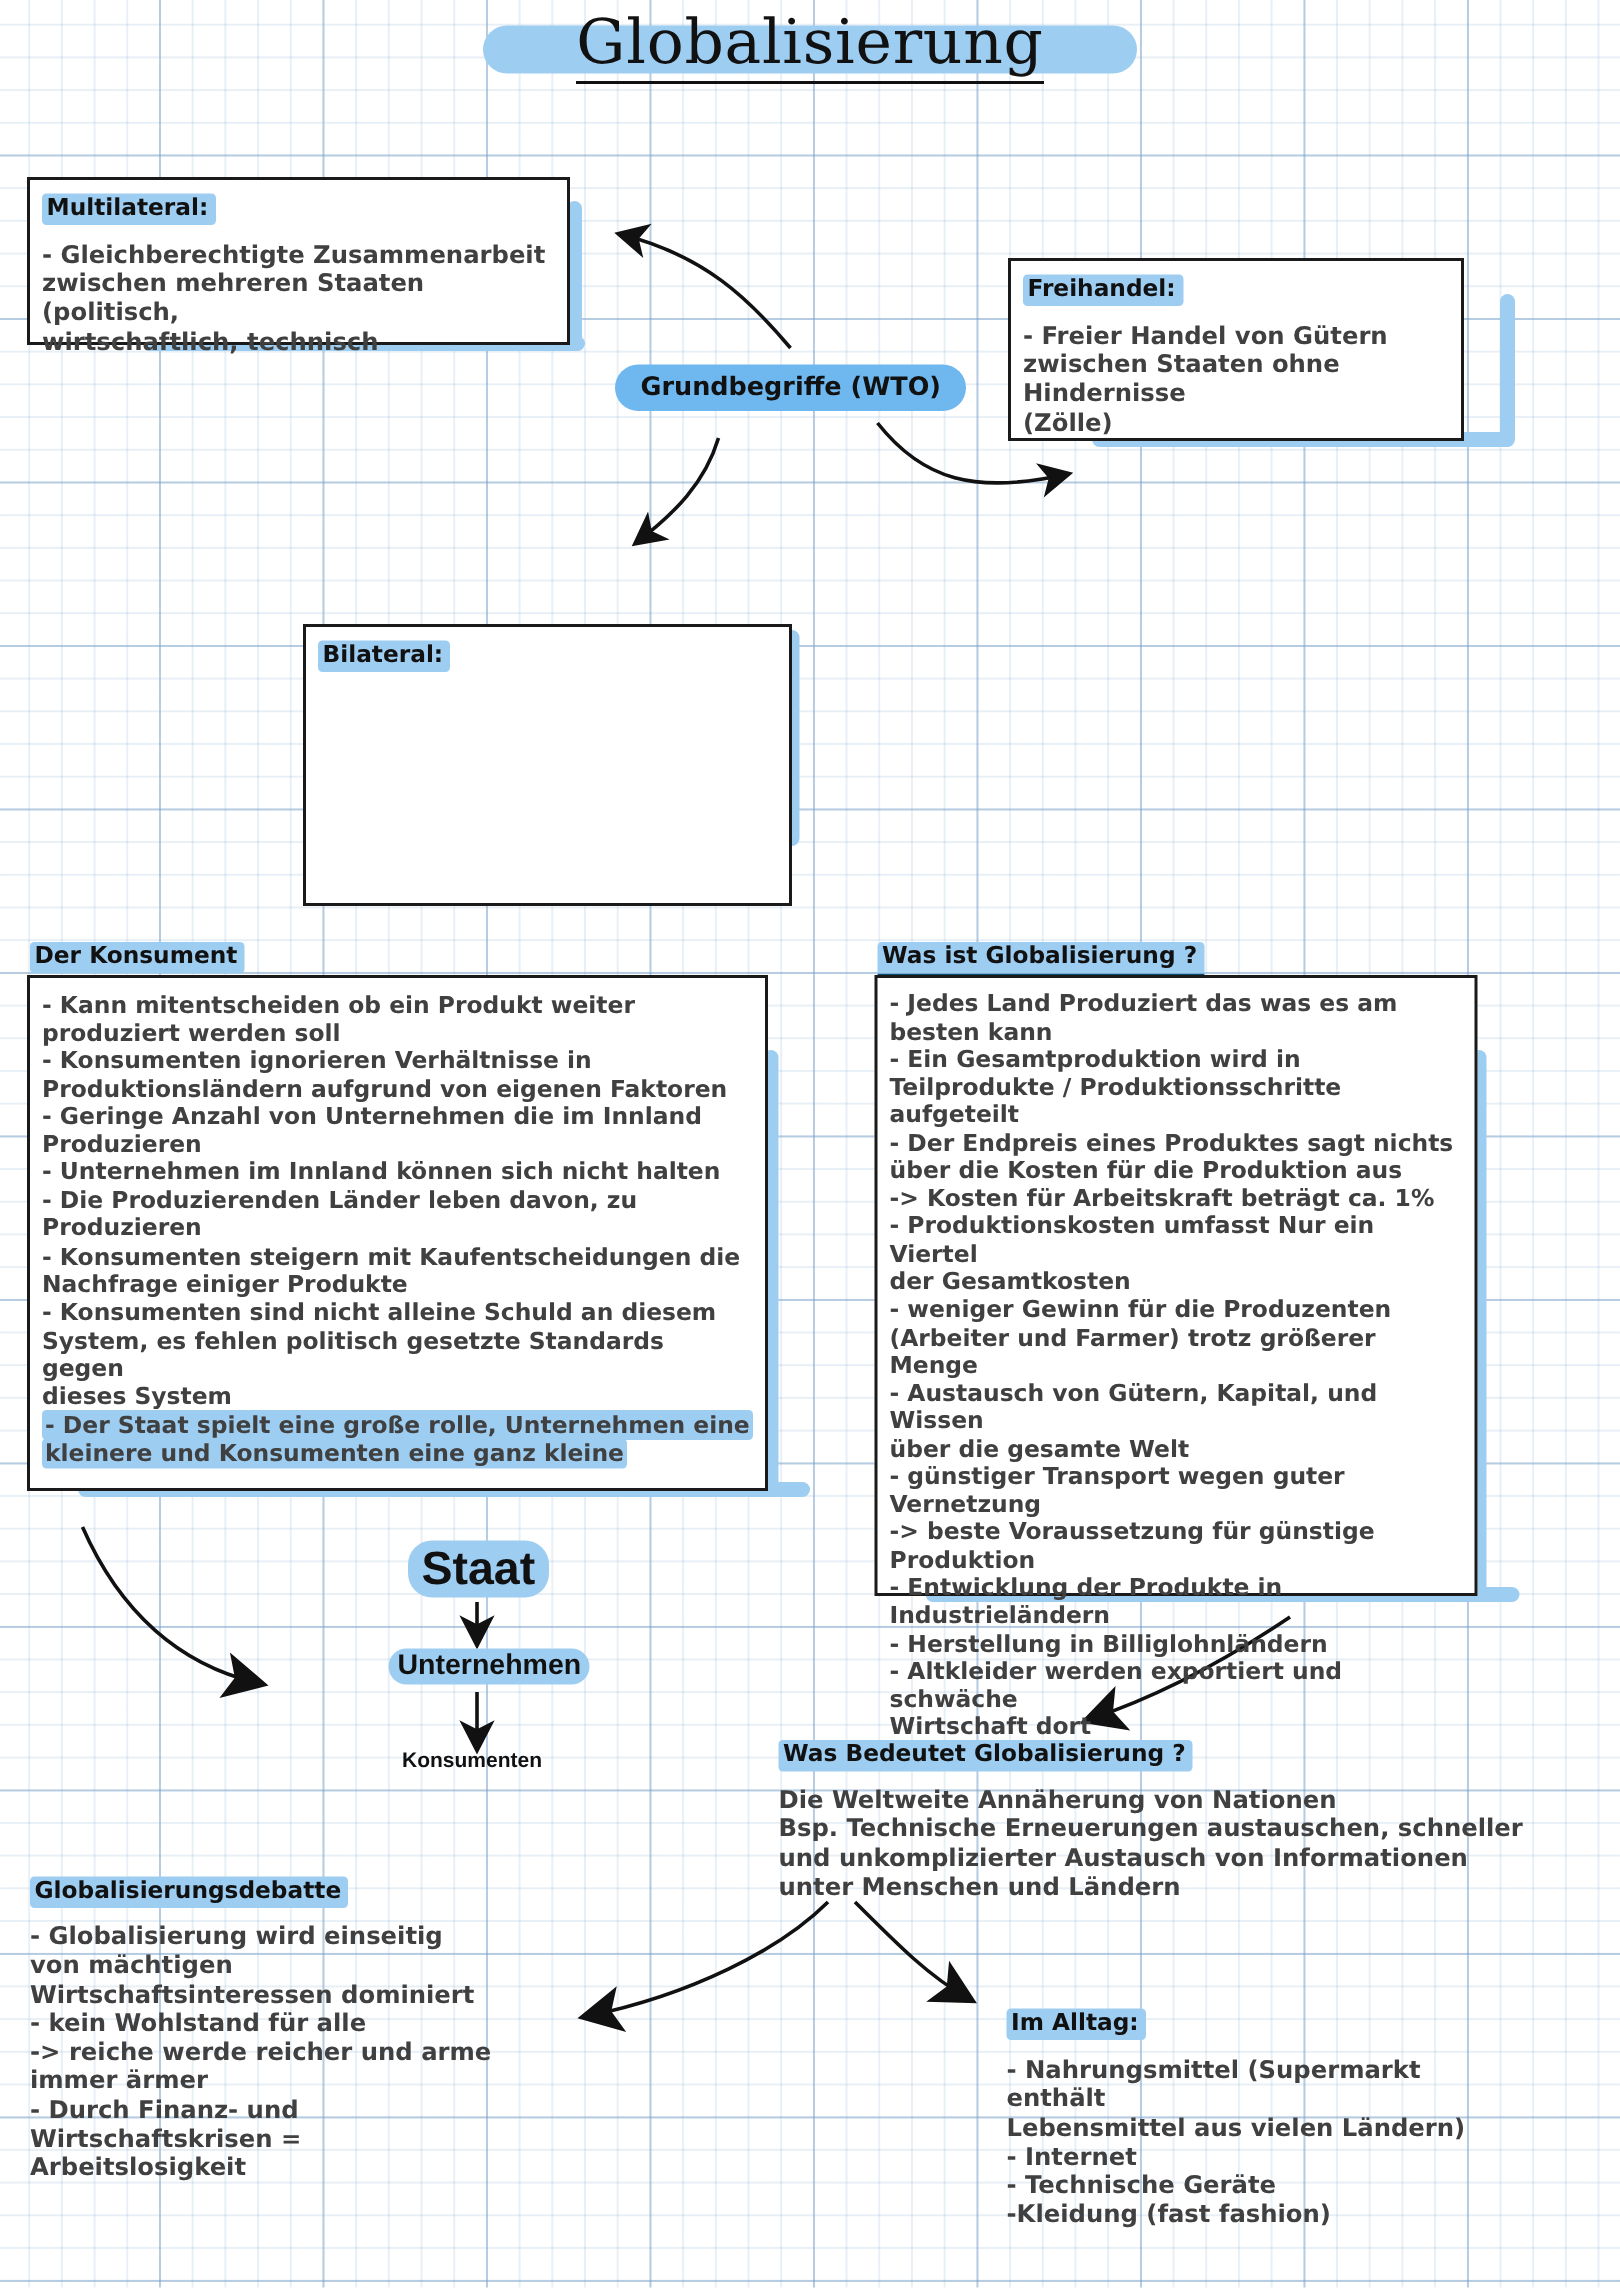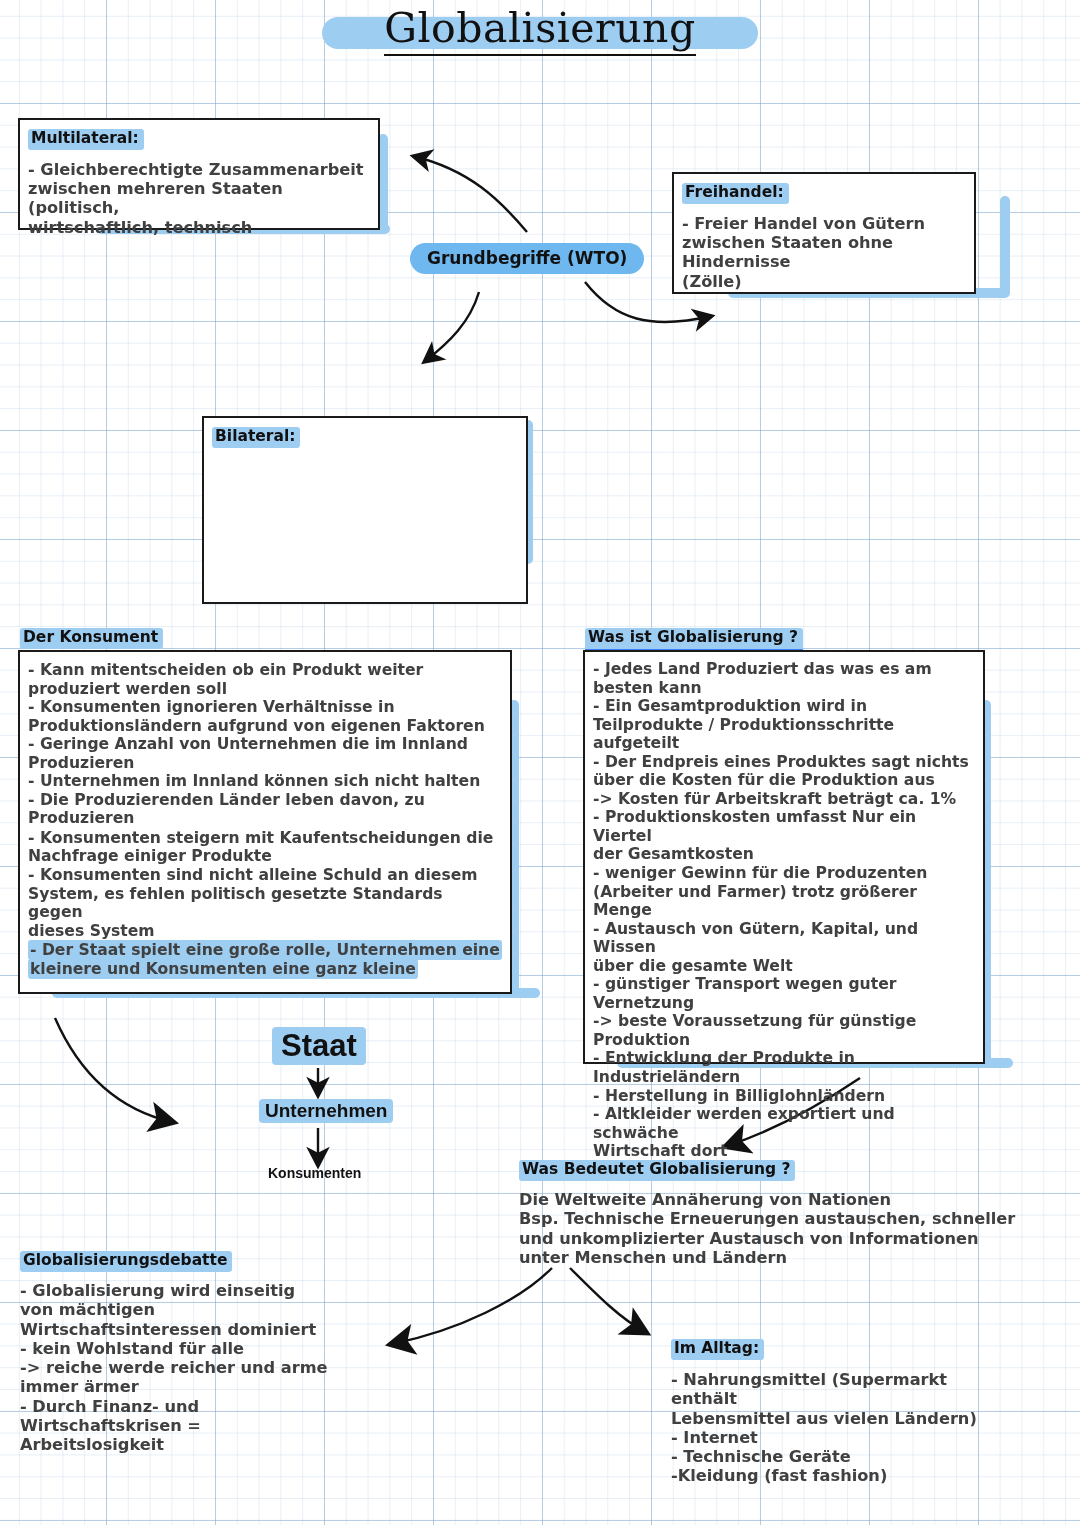--- a/index.html
+++ b/index.html
@@ -84,21 +84,21 @@
     padding:5px 17px 6px 17px;
     font-size:17px;
     font-weight:600;
     white-space:nowrap;
   }
 
   
   .chain-word{
     position:absolute;font-weight:600;color:#111;white-space:nowrap;
   }
-  .chain-hl{background:#9ecdf2;border-radius:4px;padding:1px 9px 2px 9px;}
+  .chain-hl{background:#9ecdf2;border-radius:16px;padding:1px 9px 2px 9px;}
 </style>
 </head>
 <body>
 
 <div id="grid"></div>
 
 <div id="title-wrap">
   <span id="title-hl">
     <span id="title-text">Globalisierung</span>
   </span>
@@ -182,21 +182,21 @@
 Produzieren</div>
     <div class="body-txt small" style="margin-top:1px;">- Konsumenten steigern mit Kaufentscheidungen die
 Nachfrage einiger Produkte
 - Konsumenten sind nicht alleine Schuld an diesem
 System, es fehlen politisch gesetzte Standards gegen
 dieses System</div>
     <div class="body-txt small" style="margin-top:1px;"><span class="hl-line">- Der Staat spielt eine große rolle, Unternehmen eine kleinere und Konsumenten eine ganz kleine</span></div>
   </div>
 </div>
 
-<div class="hdr" style="position:absolute;left:585px;top:628px;border-bottom:2px solid #3b82f6;border-radius:3px 3px 0 0;">Was ist Globalisierung ?</div>
+<div class="hdr" style="position:absolute;left:585px;top:628px;border-bottom:2px solid #0c4a6e;border-radius:3px 3px 0 0;">Was ist Globalisierung ?</div>
 <div class="bx-shadow" style="left:617px;top:1058px;width:396px;height:10px;"></div>
 <div class="bx-shadow" style="left:981px;top:700px;width:10px;height:366px;"></div>
 <div class="box" style="left:583px;top:650px;width:402px;height:414px;">
   <div style="padding:8px 6px 0 8px;">
     <div class="body-txt small">- Jedes Land Produziert das was es am
 besten kann
 - Ein Gesamtproduktion wird in
 Teilprodukte / Produktionsschritte aufgeteilt
 - Der Endpreis eines Produktes sagt nichts
 über die Kosten für die Produktion aus

